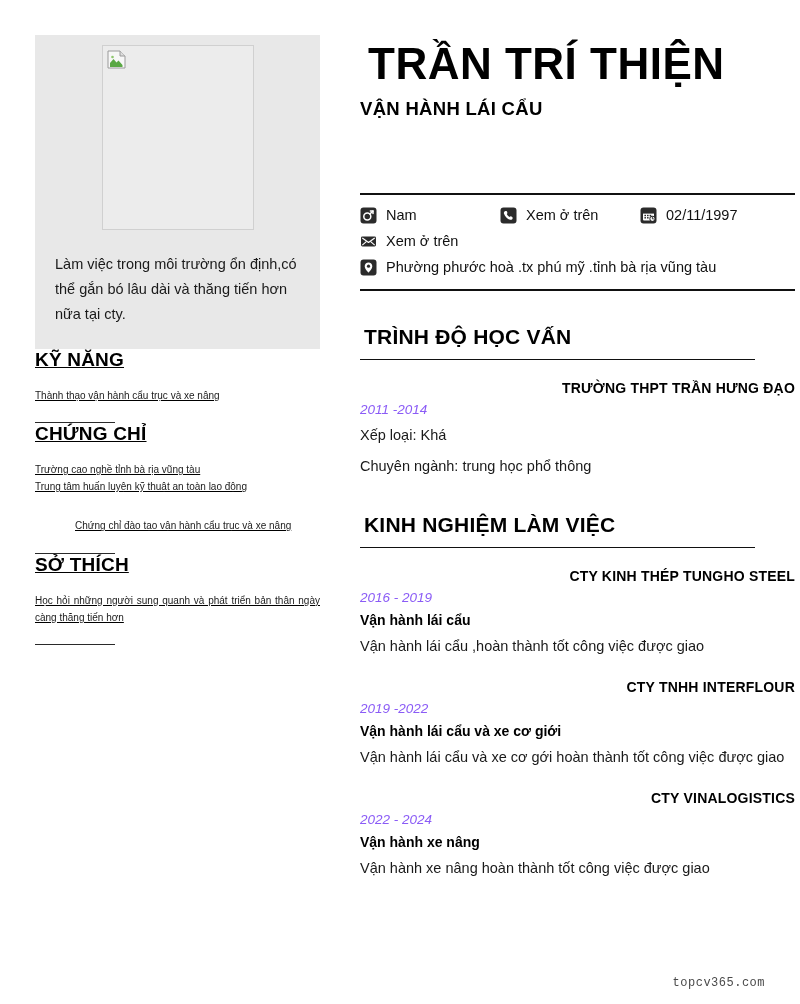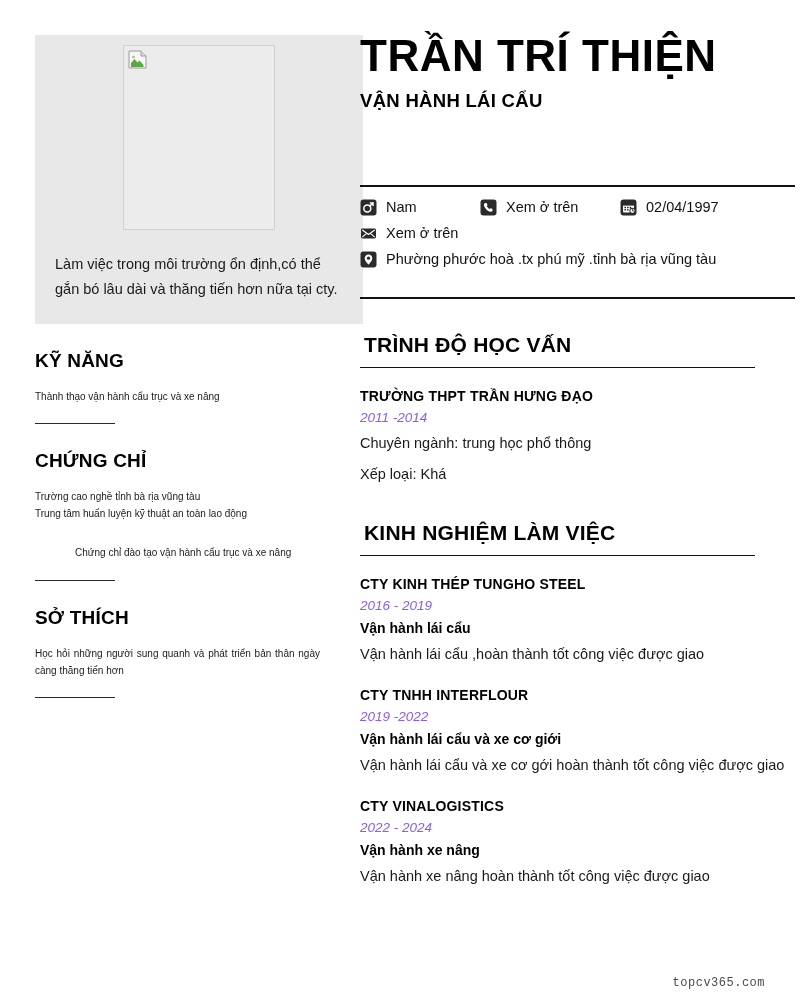--- a/index.html
+++ b/index.html
@@ -26,21 +26,21 @@
   
   .left-col {
     position: absolute;
     left: 35px;
     top: 35px;
     width: 285px;
   }
 
   .profile-panel {
     background: #e8e8e8;
-    width: 328px;
+    width: 285px;
     box-sizing: border-box;
     padding: 10px 20px 22px 20px;
   }
 
   .photo-box {
     width: 152px;
     height: 185px;
     margin: 0 auto;
     border: 1px solid #d0d0d0;
     background: #ececec;
@@ -56,21 +56,21 @@
   }
 
   .profile-summary {
     margin-top: 22px;
     font-size: 14.5px;
     line-height: 1.72;
     color: #1a1a1a;
   }
 
   .side-section {
-    margin-top: 26px;
+    text-decoration: underline;
   }
   .side-section:first-of-type { margin-top: 30px; }
 
   .side-heading {
     font-size: 19px;
     font-weight: bold;
     letter-spacing: 0.2px;
     margin: 0 0 16px 0;
     color: #000;
   }
@@ -97,51 +97,51 @@
     left: 360px;
     top: 32px;
     width: 435px;
   }
 
   .cv-name {
     font-size: 44px;
     font-weight: bold;
     letter-spacing: 0.5px;
     line-height: 1.08;
-    margin: 0;
+    margin: 8px;
   }
   .cv-job-title {
     font-size: 18.5px;
     font-weight: bold;
     letter-spacing: 0.3px;
     margin: 10px 0 0 0;
   }
 
   .contact-block {
     margin-top: 73px;
     border-top: 2px solid #111;
     border-bottom: 2px solid #111;
     padding: 12px 0 13px 0;
   }
   .contact-row {
     display: flex;
     align-items: center;
     margin-bottom: 9px;
   }
-  .contact-row:last-child { margin-bottom: 16px; }
+  .contact-row:last-child { margin-bottom: 0; }
 
   .contact-item {
     display: flex;
     align-items: center;
     font-size: 14.5px;
     color: #111;
   }
   .contact-item .ci-text { margin-left: 9px; }
 
-  .ci-gender  { width: 120px; }
+  .ci-gender  { width: 140px; }
   .ci-phone   { width: 140px; }
 
   .cicon {
     width: 17px;
     height: 17px;
     flex: 0 0 17px;
     display: inline-block;
   }
   .cicon svg { display: block; width: 17px; height: 17px; }
 
@@ -159,20 +159,21 @@
     background: #111;
     margin-top: 10px;
   }
 
   .entry { margin-top: 20px; }
   .entry-org {
     font-size: 14px;
     font-weight: bold;
     letter-spacing: 0.2px;
     margin: 0;
+    text-align: right;
   }
   .entry-date {
     font-size: 13.5px;
     font-style: italic;
     margin: 6px 0 0 0;
     color: #8b5cf6;
   }
   .entry-role {
     font-size: 14px;
     font-weight: bold;
@@ -291,21 +292,21 @@
               <rect x="4.4" y="7.8" width="1.6" height="1.4" fill="#2b2b2b"></rect>
               <rect x="7" y="7.8" width="1.6" height="1.4" fill="#2b2b2b"></rect>
               <rect x="9.6" y="7.8" width="1.6" height="1.4" fill="#2b2b2b"></rect>
               <rect x="4.4" y="10.1" width="1.6" height="1.4" fill="#2b2b2b"></rect>
               <rect x="7" y="10.1" width="1.6" height="1.4" fill="#2b2b2b"></rect>
               <circle cx="12.4" cy="11.8" r="3" fill="#2b2b2b"></circle>
               <circle cx="12.4" cy="11.8" r="2.1" fill="#ffffff"></circle>
               <path d="M12.4 10.4 V11.9 H13.5" stroke="#2b2b2b" stroke-width="0.9" fill="none" stroke-linecap="round"></path>
             </svg>
           </span>
-          <span class="ci-text">02/04/1997</span>
+          <span class="ci-text">02/11/1997</span>
         </div>
 
       </div>
 
       <div class="contact-row">
         <div class="contact-item">
           <span class="cicon">
             <svg viewBox="0 0 17 17" xmlns="http://www.w3.org/2000/svg">
               <rect x="1" y="3.5" width="15" height="10" rx="1.4" fill="#2b2b2b"></rect>
               <path d="M2.3 5 L8.5 9.4 L14.7 5" fill="none" stroke="#ffffff" stroke-width="1.2" stroke-linejoin="round"></path>
@@ -331,22 +332,22 @@
 
     </div>
 
     <div class="main-section">
       <h2 class="main-heading">TRÌNH ĐỘ HỌC VẤN</h2>
       <div class="main-heading-rule"></div>
 
       <div class="entry">
         <p class="entry-org">TRƯỜNG THPT TRẦN HƯNG ĐẠO</p>
         <p class="entry-date">2011 -2014</p>
+        <p class="entry-line">Xếp loại: Khá</p>
         <p class="entry-line">Chuyên ngành: trung học phổ thông</p>
-        <p class="entry-line">Xếp loại: Khá</p>
       </div>
     </div>
 
     <div class="main-section">
       <h2 class="main-heading">KINH NGHIỆM LÀM VIỆC</h2>
       <div class="main-heading-rule"></div>
 
       <div class="entry">
         <p class="entry-org">CTY KINH THÉP TUNGHO STEEL</p>
         <p class="entry-date">2016 - 2019</p>

